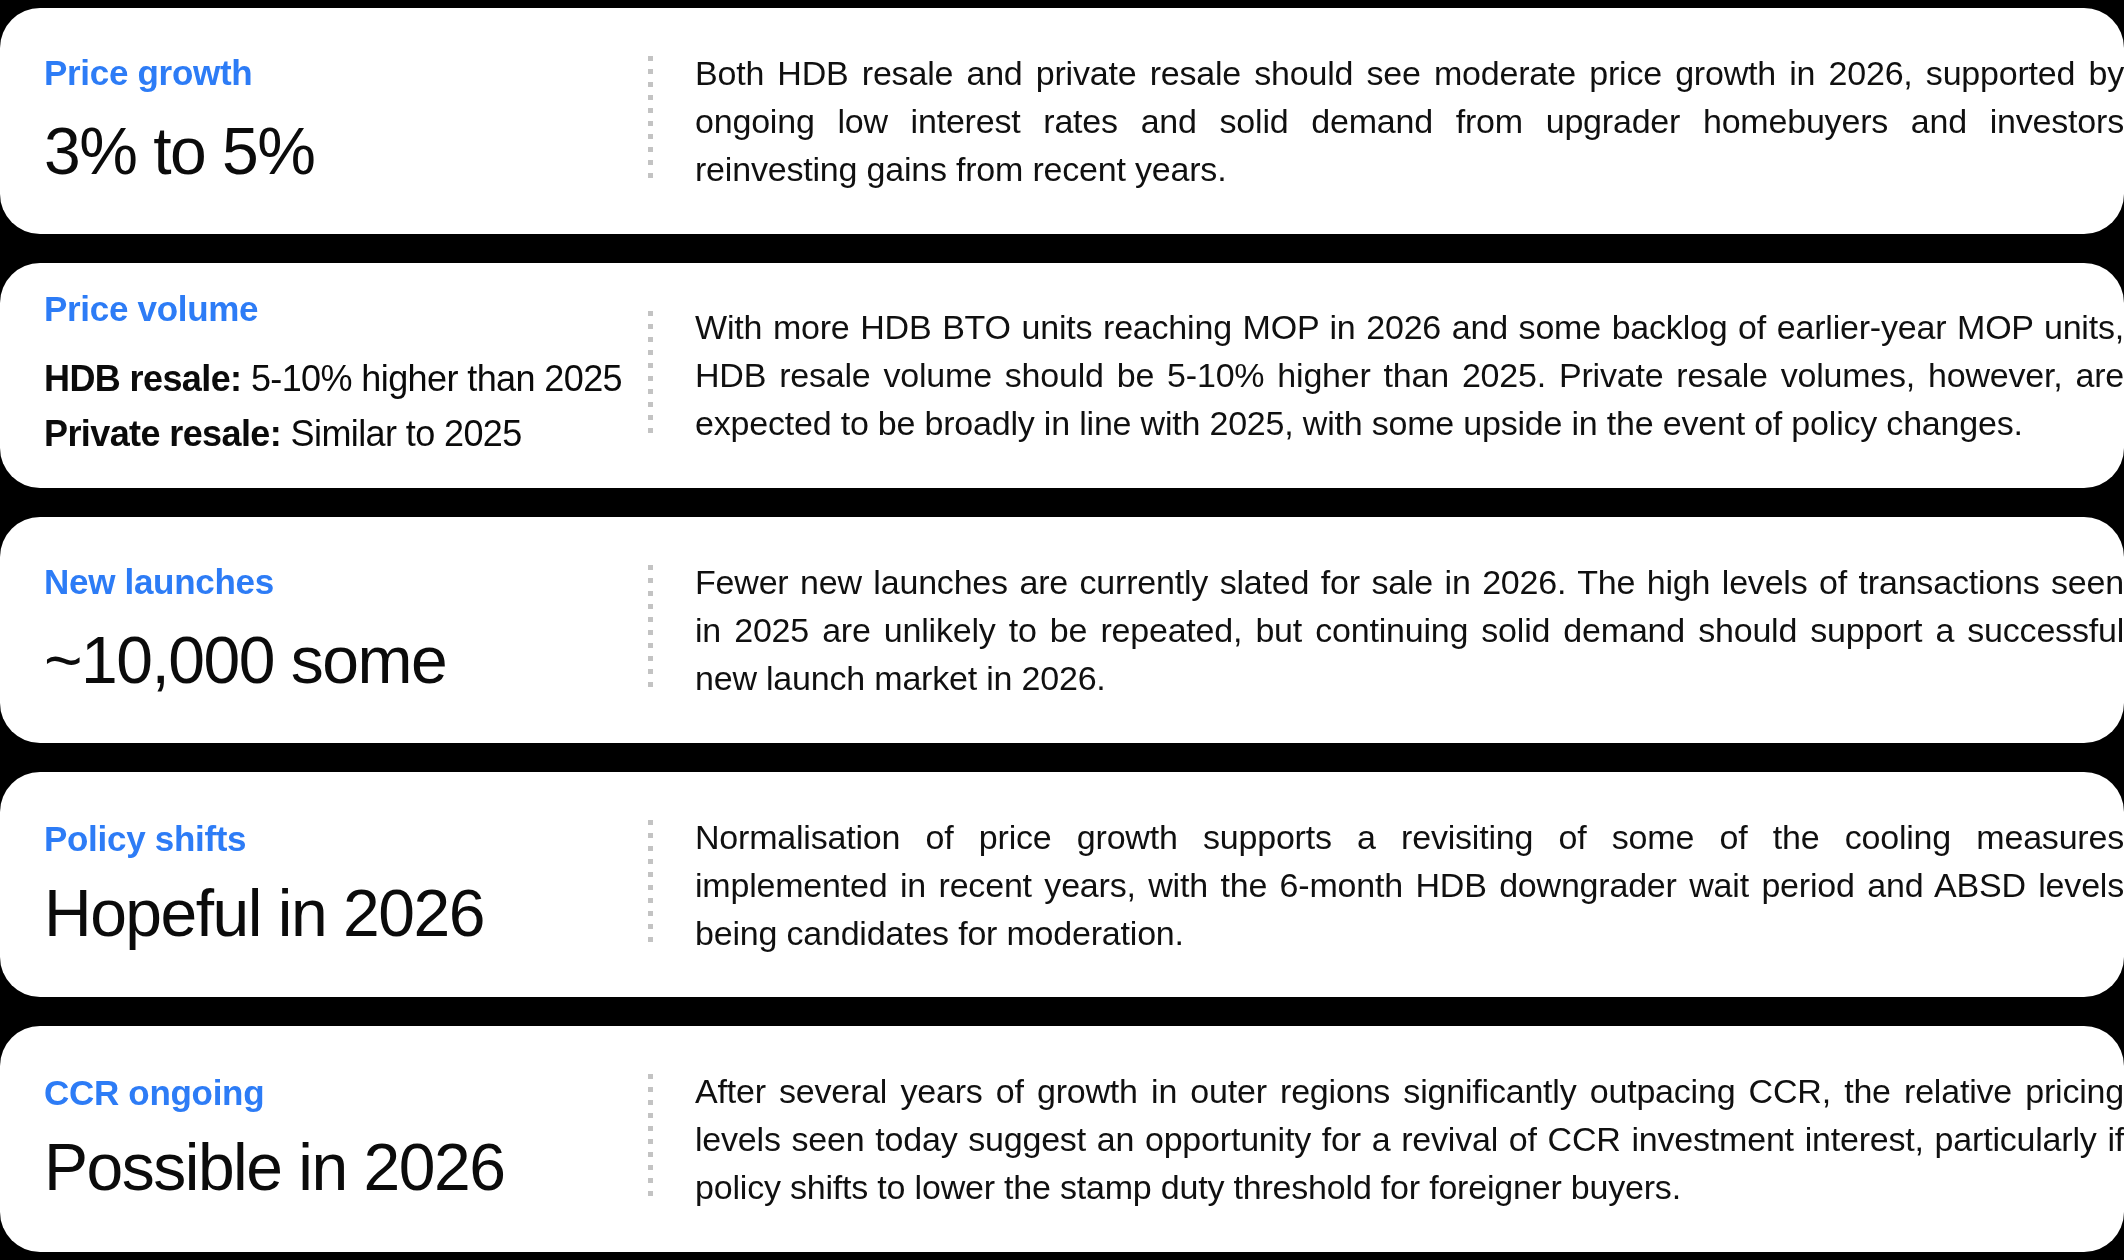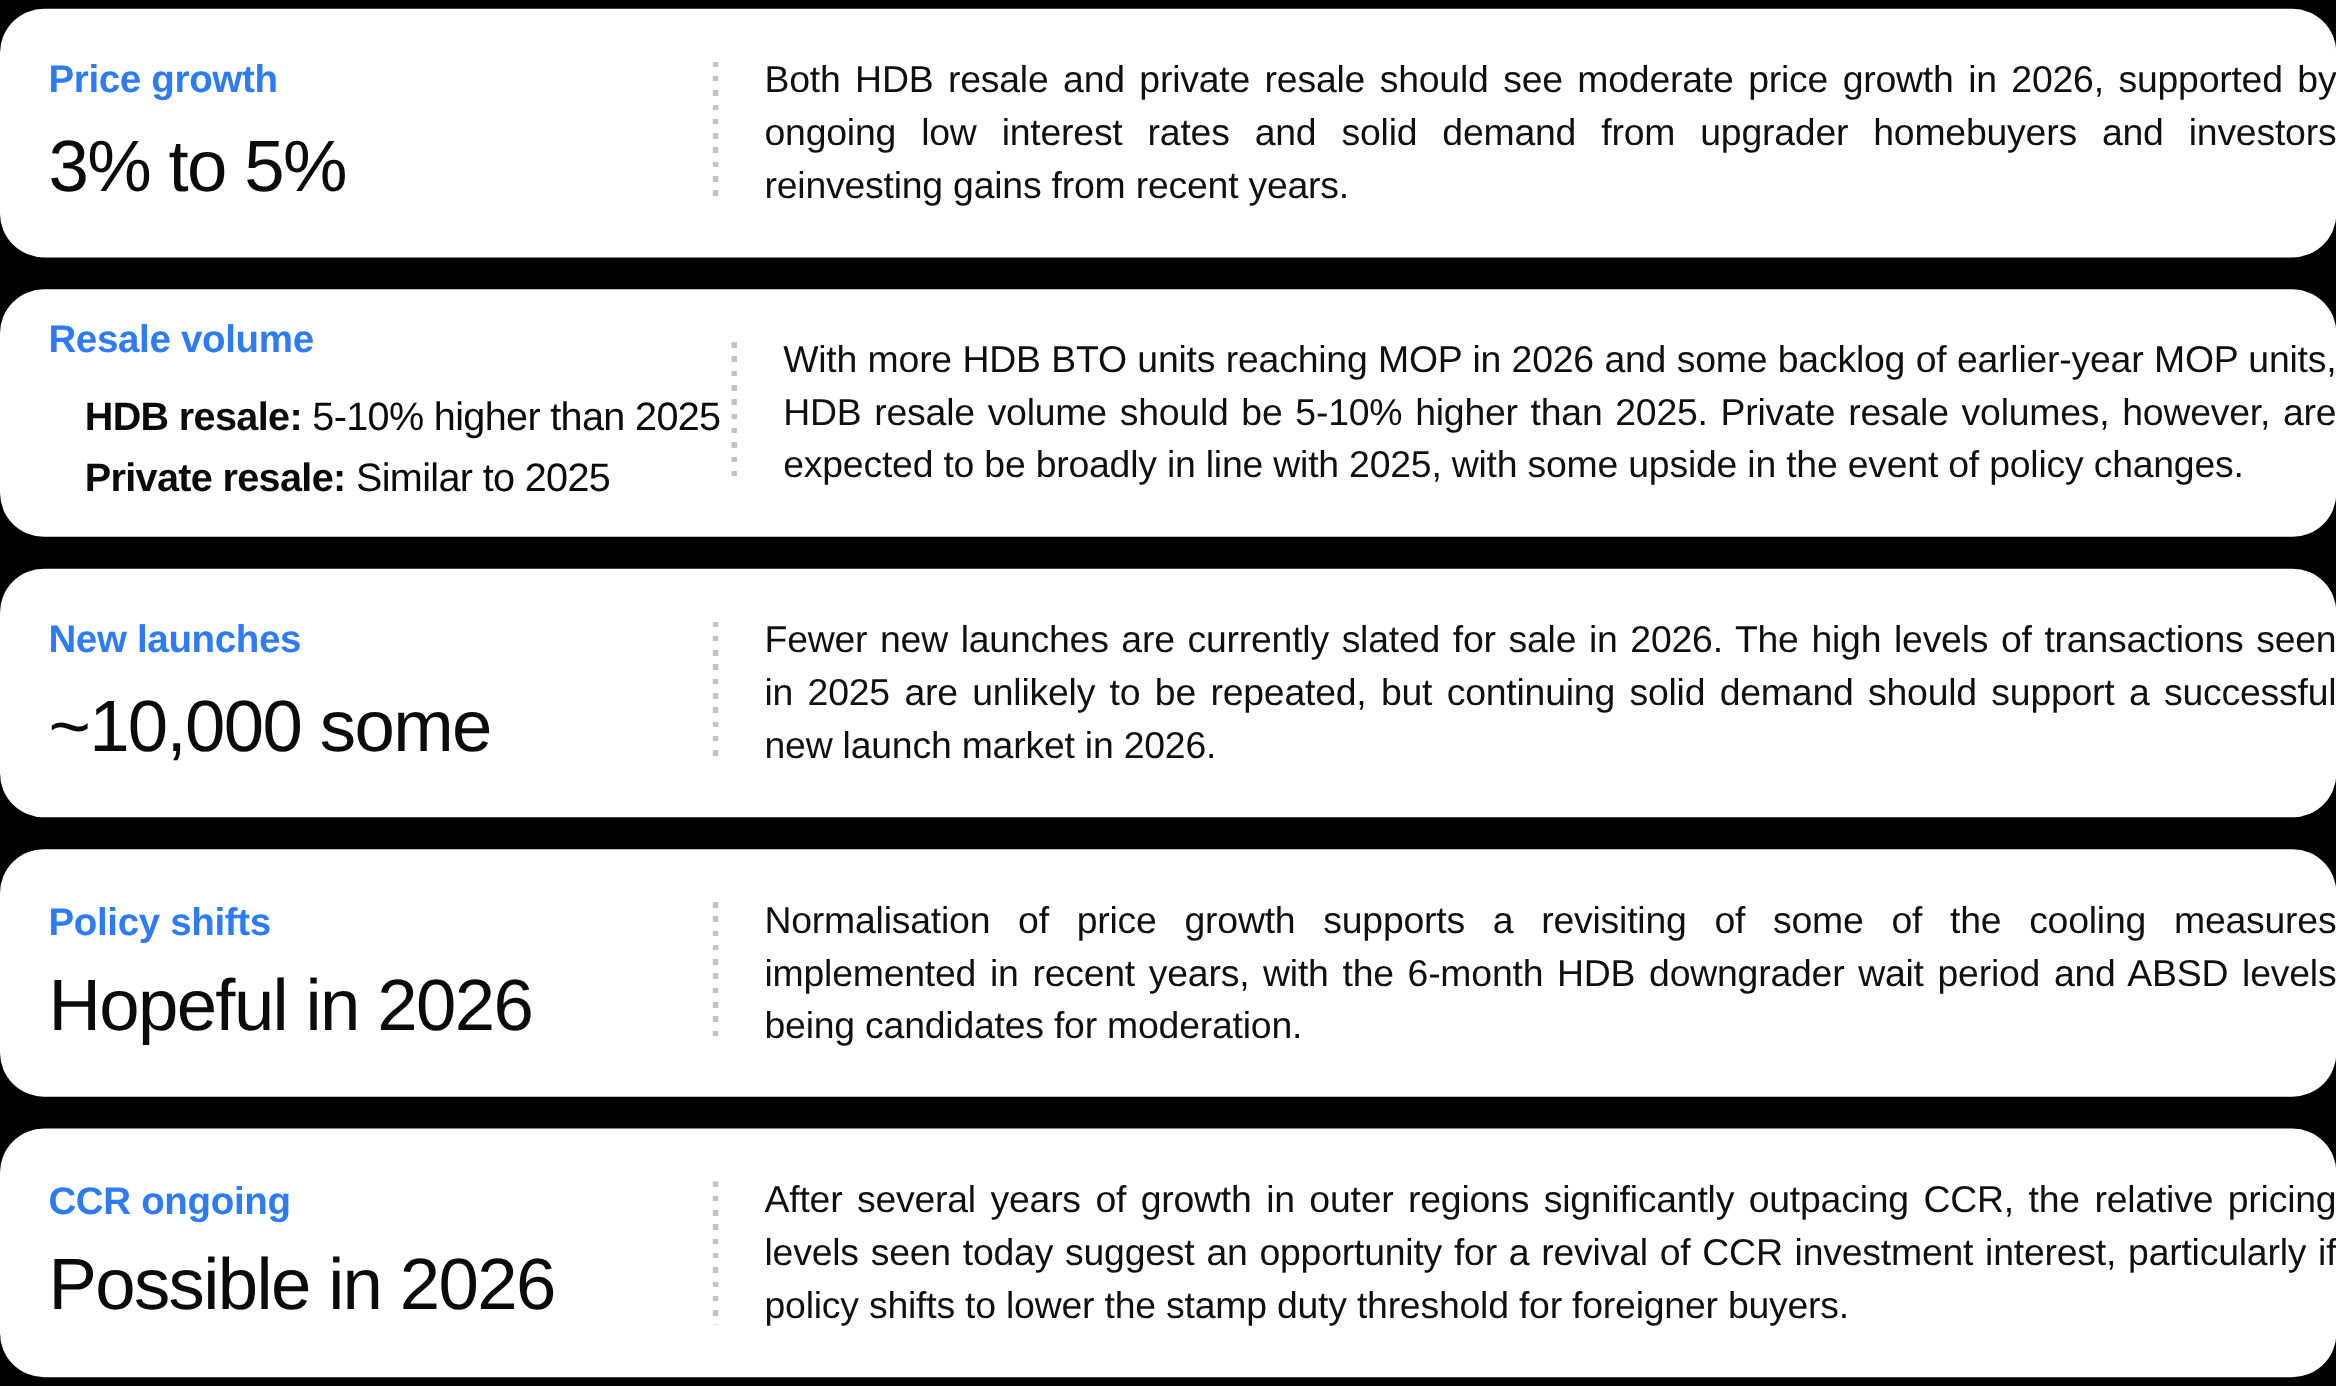--- a/index.html
+++ b/index.html
@@ -46,21 +46,21 @@
   }
   .card-value {
     margin-top: 20px;
     font-size: 66px;
     font-weight: 400;
     color: #0b0b0b;
     letter-spacing: -1.5px;
     white-space: nowrap;
   }
   .gap-lg .card-value { margin-top: 16px; }
-  .kv-group { margin-top: 22px; margin-left: 33px; }
+  .kv-group { margin-top: 22px; }
   .kv-line {
     font-size: 36px;
     color: #0b0b0b;
     letter-spacing: -0.6px;
     line-height: 1.55;
     white-space: nowrap;
   }
   .kv-label { font-weight: 700; }
   .divider {
     flex: 0 0 5px;
@@ -94,21 +94,21 @@
     <div class="card-left">
       <h2 class="card-heading">Price growth</h2>
       <div class="card-value">3% to 5%</div>
     </div>
     <div class="divider"></div>
     <p class="card-desc">Both HDB resale and private resale should see moderate price growth in 2026, supported by ongoing low interest rates and solid demand from upgrader homebuyers and investors reinvesting gains from recent years.</p>
   </section>
 
   <section class="card">
     <div class="card-left">
-      <h2 class="card-heading">Resale volume</h2>
+      <h2 class="card-heading">Price volume</h2>
       <div class="kv-group">
         <div class="kv-line">
           <span class="kv-label">HDB resale:</span><span> 5-10% higher than 2025</span>
         </div>
         <div class="kv-line">
           <span class="kv-label">Private resale:</span><span> Similar to 2025</span>
         </div>
       </div>
     </div>
     <div class="divider"></div>

